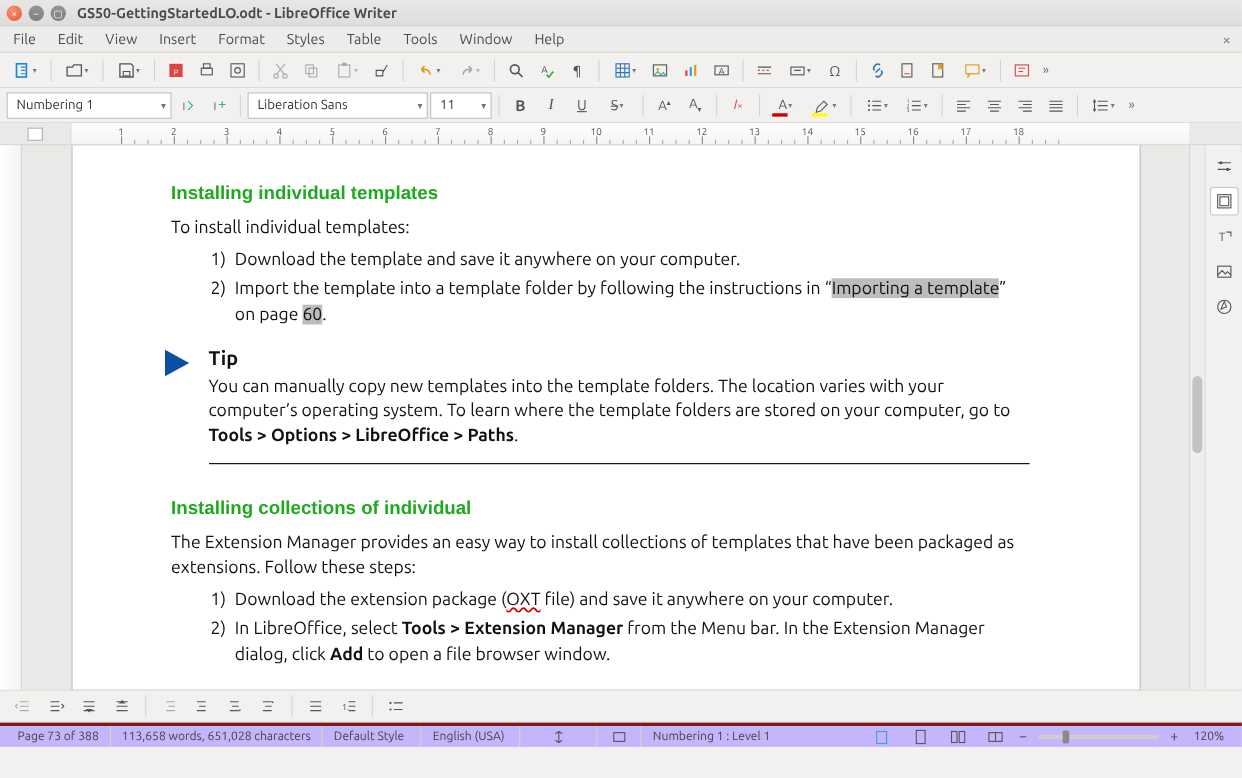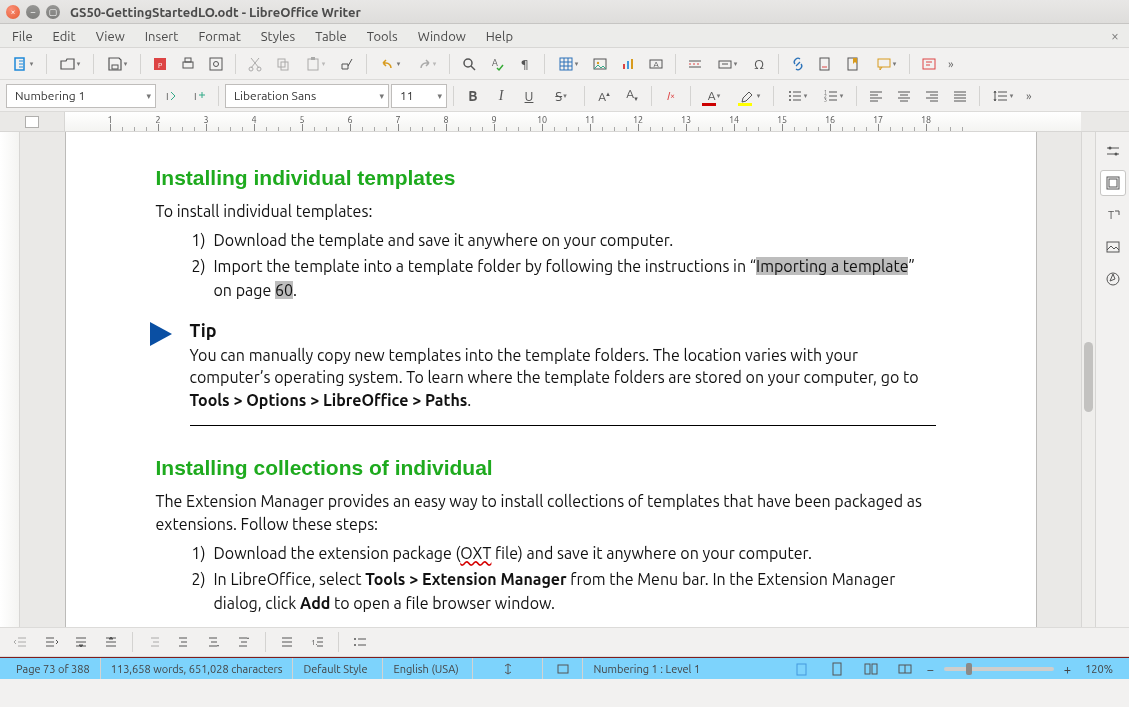--- a/index.html
+++ b/index.html
@@ -37,21 +37,21 @@
 .ruler-num { position: absolute; top: 3px; transform: translateX(-50%); }
 .ruler-tick-s { position:absolute; bottom:0; width:1px; height:4px; background:#aaa;}
 .ruler-tick-l { position:absolute; bottom:0; width:1px; height:7px; background:#888;}
 
 
 .main { display: flex; height: 495px; background: #d7d5d2; }
 .vruler { width: 20px; background: linear-gradient(90deg,#fff,#f4f4f2); border-right: 1px solid #d7d6d4; }
 .page-area { flex: 1; overflow: hidden; position: relative; display:flex; justify-content:center; background:#eae9e7;}
 .page { width: 970px; background: #fff; box-shadow: 0 0 0 1px #bcbbb9; padding: 28px 100px 28px 90px; color: #111; }
 
-.page h3 { color: #1eaa1e; font-size: 21px; font-weight: bold; margin: 6px 0 10px; font-family: "Liberation Sans", Arial, sans-serif; }
+.page h3 { color: #1eaa1e; font-size: 17px; font-weight: bold; margin: 6px 0 10px; font-family: "Liberation Sans", Arial, sans-serif; }
 .page p { font-size: 16px; line-height: 1.45; margin-bottom: 6px; }
 .page ol { list-style: none; padding-left: 28px; }
 .page ol li { font-size: 16px; line-height: 1.45; margin-bottom: 3px; position: relative; padding-left: 30px; }
 .page ol li .num { position: absolute; left: 0; width: 22px; text-align: right; }
 .hl { background: #bdbdbd; }
 .tip-block { display: flex; margin: 18px 0 8px -6px; }
 .tip-arrow { width: 0; height: 0; border-top: 12px solid transparent; border-bottom: 12px solid transparent; border-left: 22px solid #0a4fa3; margin-right: 18px; margin-top: 2px; flex-shrink:0;}
 .tip-body { flex: 1; border-bottom: 1px solid #000; padding-bottom: 8px; }
 .tip-body .tip-title { font-size: 18px; font-weight: bold; margin-bottom: 4px; }
 .tip-body p { font-size: 16px; line-height: 1.4; }
@@ -61,21 +61,21 @@
 .vscroll { width: 14px; background: #efeeec; border-left: 1px solid #d7d6d4; position: relative; }
 .vscroll-thumb { position: absolute; left: 2px; right: 2px; top: 210px; height: 70px; background: #c3c2c0; border-radius: 6px; }
 .sidebar-tabs { width: 34px; background: #f2f1f0; border-left: 1px solid #d7d6d4; display: flex; flex-direction: column; align-items: center; padding-top: 6px; gap: 6px; }
 .sb-tab { width: 26px; height: 26px; display:flex; align-items:center; justify-content:center; border-radius:3px; color:#555;}
 .sb-tab.active { background:#fff; border:1px solid #c8c7c5;}
 
 
 .toolbar-bottom { height: 30px; background:#f2f1f0; border-top:1px solid #dcdbd9; border-bottom:1px solid #dcdbd9; display:flex; align-items:center; padding:0 8px; gap:4px;}
 
 
-.statusbar { height: 22px; background: #7dd3fc; display: flex; align-items: center; font-size: 11px; color: #444; padding: 0 6px; gap: 0; border-top:1px solid #7f1d1d;}
+.statusbar { height: 22px; background: #c4b5fd; display: flex; align-items: center; font-size: 11px; color: #444; padding: 0 6px; gap: 0; border-top:3px solid #7f1d1d;}
 .status-cell { padding: 0 10px; border-right: 1px solid #d4d3d1; height: 100%; display: flex; align-items: center; white-space: nowrap; }
 .status-cell.noborder { border-right: none; }
 .zoom-slider { width: 110px; height: 4px; background: #cfcecc; position: relative; margin: 0 6px; border-radius:2px;}
 .zoom-thumb { position: absolute; top: -4px; left: 22px; width: 6px; height: 12px; background: #8b8a88; border-radius:2px;}
 .spacer { flex: 1; }
 </style>
 </head>
 <body>
 
 <div class="titlebar">

